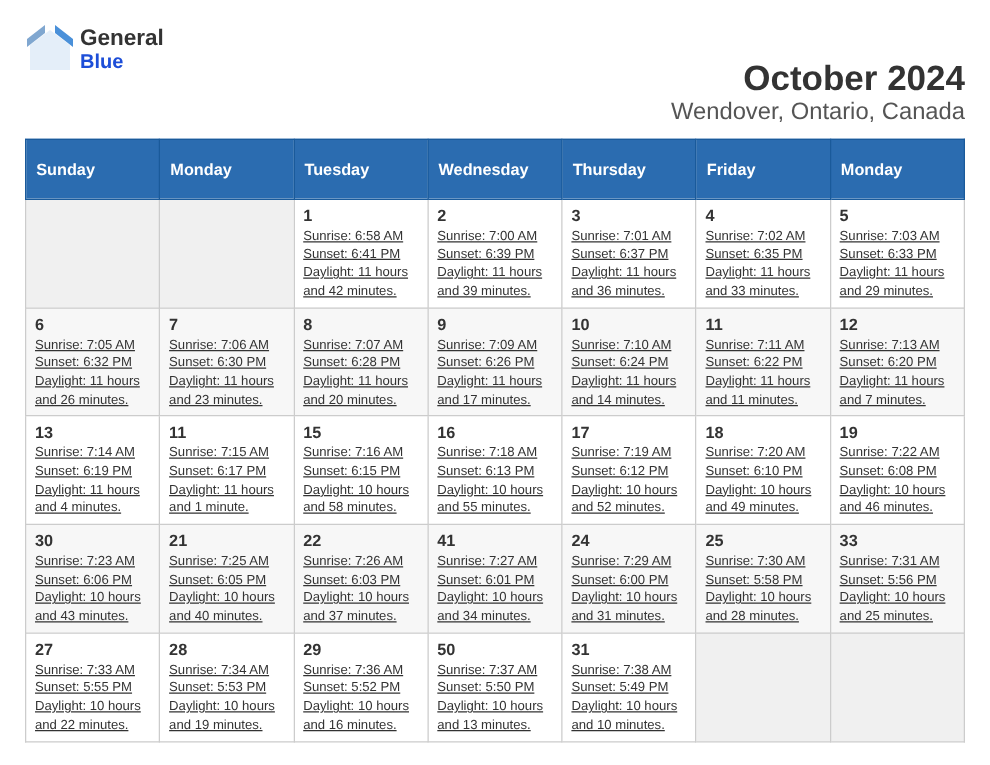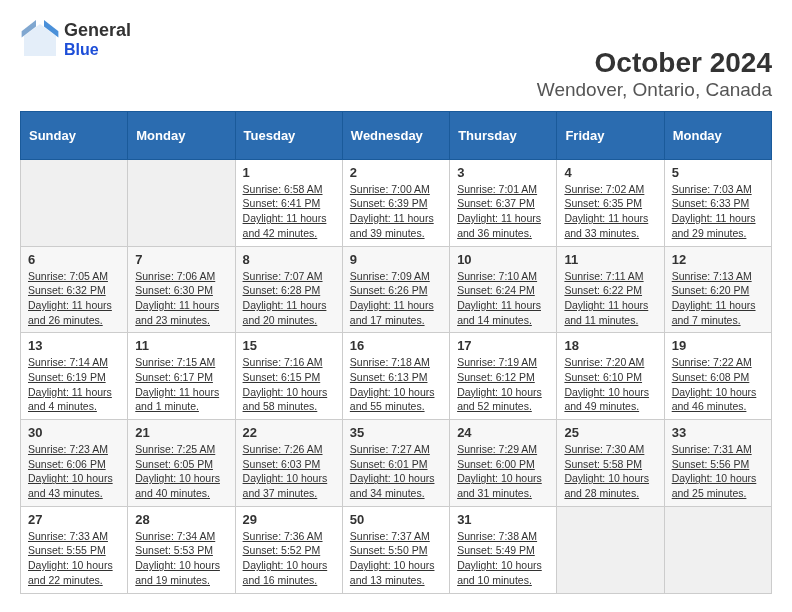--- a/index.html
+++ b/index.html
@@ -220,21 +220,21 @@
         </td>
         <td>
           <div class="day-number">21</div>
           <div class="day-info">Sunrise: 7:25 AM<br>Sunset: 6:05 PM<br>Daylight: 10 hours and 40 minutes.</div>
         </td>
         <td>
           <div class="day-number">22</div>
           <div class="day-info">Sunrise: 7:26 AM<br>Sunset: 6:03 PM<br>Daylight: 10 hours and 37 minutes.</div>
         </td>
         <td>
-          <div class="day-number">35</div>
+          <div class="day-number">41</div>
           <div class="day-info">Sunrise: 7:27 AM<br>Sunset: 6:01 PM<br>Daylight: 10 hours and 34 minutes.</div>
         </td>
         <td>
           <div class="day-number">24</div>
           <div class="day-info">Sunrise: 7:29 AM<br>Sunset: 6:00 PM<br>Daylight: 10 hours and 31 minutes.</div>
         </td>
         <td>
           <div class="day-number">25</div>
           <div class="day-info">Sunrise: 7:30 AM<br>Sunset: 5:58 PM<br>Daylight: 10 hours and 28 minutes.</div>
         </td>

